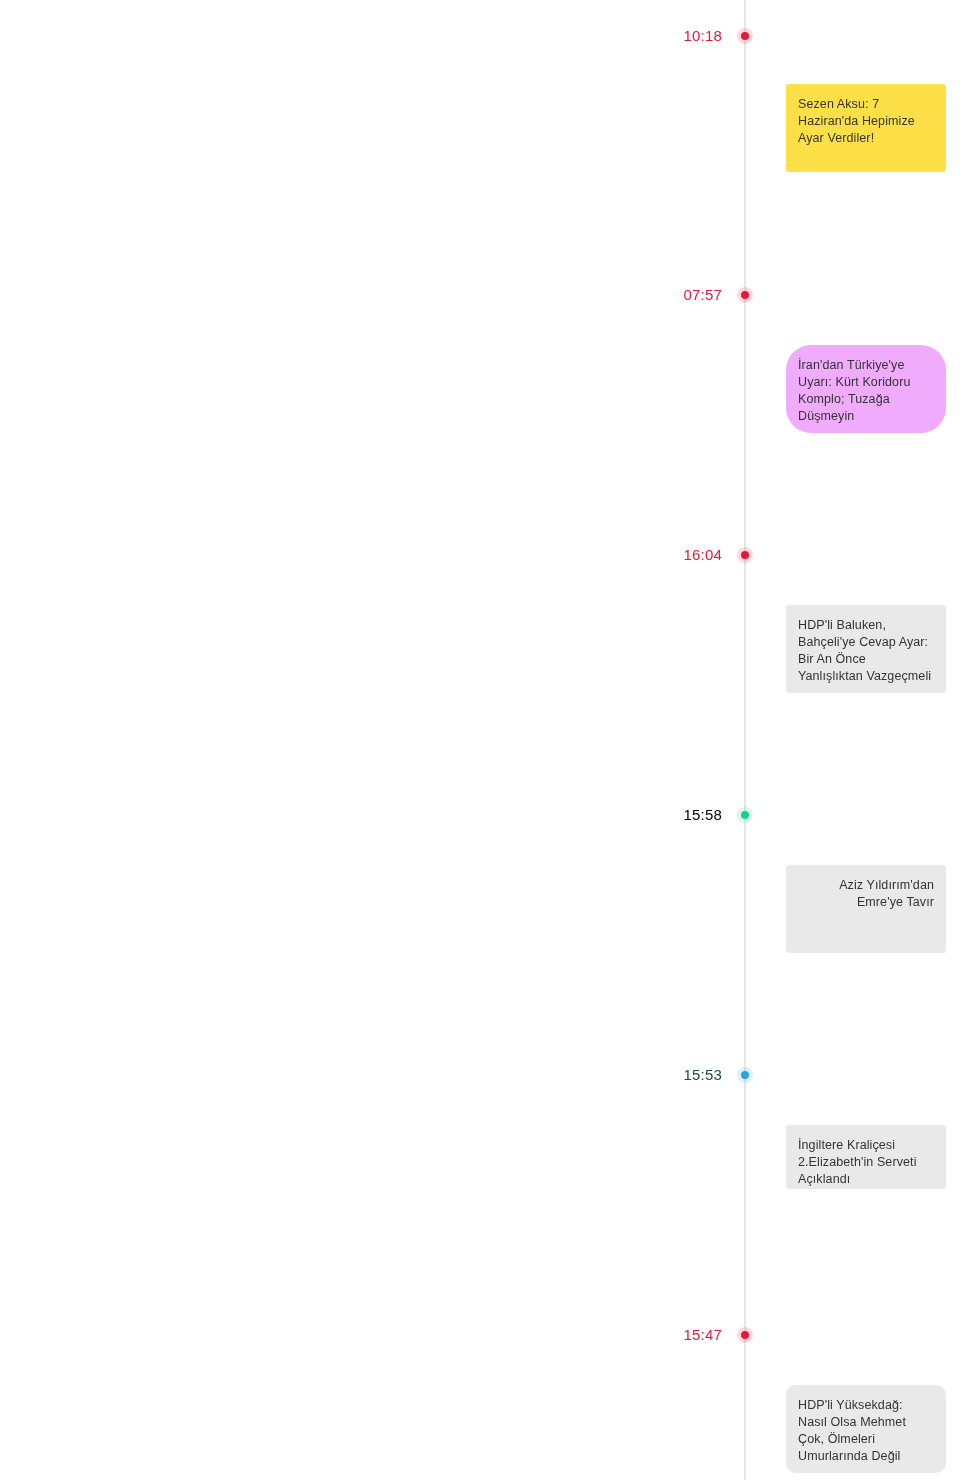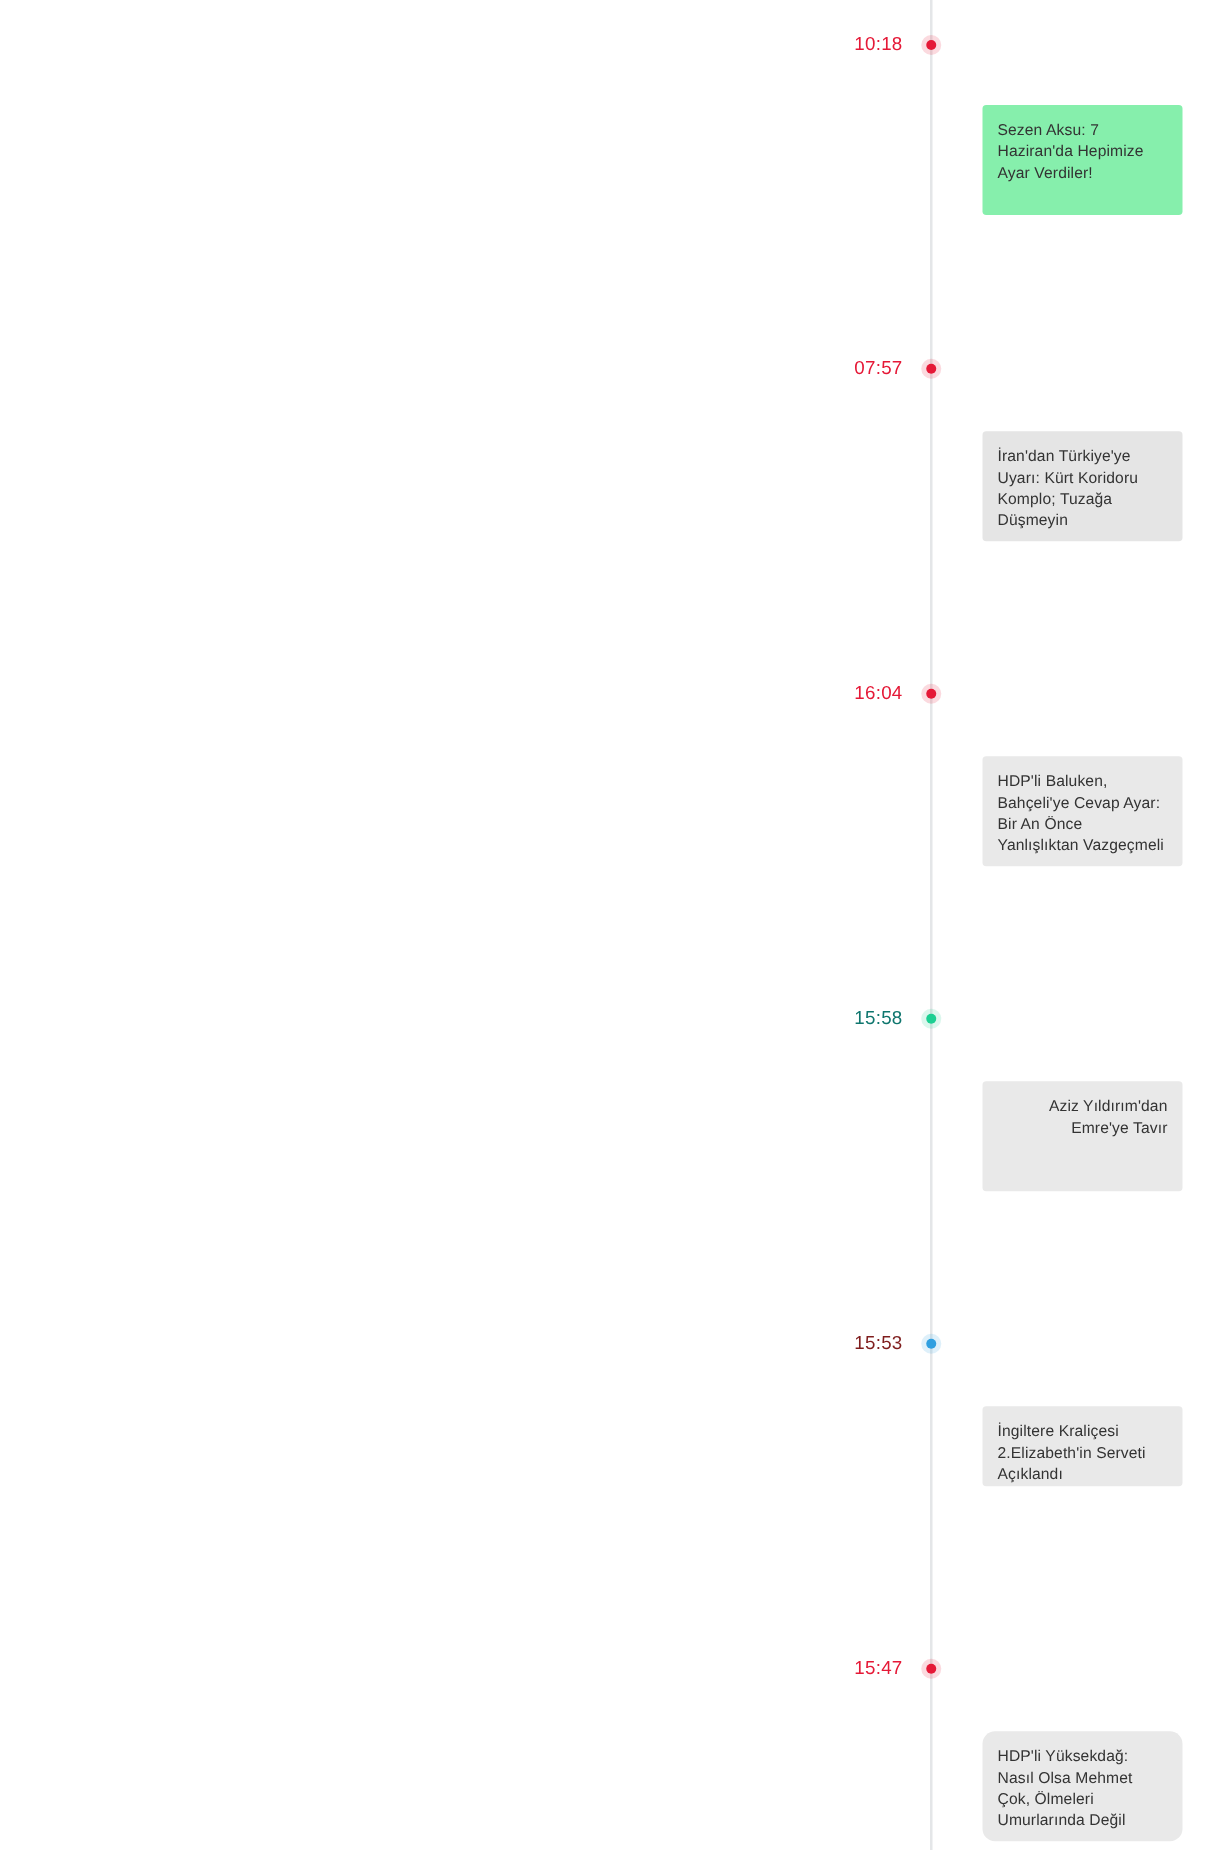--- a/index.html
+++ b/index.html
@@ -111,59 +111,59 @@
 
   <div class="timeline-axis" style="background: rgb(228, 230, 232);"></div>
 
   <div class="timeline-entry e0">
     <div class="entry-time" style="color: rgb(229, 25, 55); text-align: right;">10:18</div>
     <div class="entry-dot-wrap">
       <div class="entry-dot-halo" style="background: rgb(229, 25, 55);"></div>
       <div class="entry-dot" style="background: rgb(229, 25, 55);"></div>
     </div>
   </div>
-  <div class="entry-card c0" style="background: #86efac;">
+  <div class="entry-card c0" style="background: #fde047;">
     <p class="entry-card-title" style="color: rgb(51, 51, 51);">Sezen Aksu: 7 Haziran'da Hepimize Ayar Verdiler!</p>
   </div>
 
   <div class="timeline-entry e1">
     <div class="entry-time" style="color: rgb(229, 25, 55);">07:57</div>
     <div class="entry-dot-wrap">
       <div class="entry-dot-halo" style="background: rgb(229, 25, 55);"></div>
       <div class="entry-dot" style="background: rgb(229, 25, 55);"></div>
     </div>
   </div>
-  <div class="entry-card c1" style="background: #e5e5e5;">
+  <div class="entry-card c1" style="background: #f0abfc; border-radius: 25px;">
     <p class="entry-card-title" style="color: rgb(51, 51, 51);">İran'dan Türkiye'ye Uyarı: Kürt Koridoru Komplo; Tuzağa Düşmeyin</p>
   </div>
 
   <div class="timeline-entry e2">
     <div class="entry-time" style="color: rgb(229, 25, 55);">16:04</div>
     <div class="entry-dot-wrap">
       <div class="entry-dot-halo" style="background: rgb(229, 25, 55);"></div>
       <div class="entry-dot" style="background: rgb(229, 25, 55);"></div>
     </div>
   </div>
   <div class="entry-card c2" style="background: rgb(233, 233, 233);">
     <p class="entry-card-title" style="color: rgb(51, 51, 51);">HDP'li Baluken, Bahçeli'ye Cevap Ayar: Bir An Önce Yanlışlıktan Vazgeçmeli</p>
   </div>
 
   <div class="timeline-entry e3">
-    <div class="entry-time" style="color: #0f766e; text-align: center;">15:58</div>
+    <div class="entry-time" style="color: #000000; text-align: center;">15:58</div>
     <div class="entry-dot-wrap">
       <div class="entry-dot-halo" style="background: rgb(28, 207, 146);"></div>
       <div class="entry-dot" style="background: rgb(28, 207, 146);"></div>
     </div>
   </div>
   <div class="entry-card c3" style="background: rgb(233, 233, 233); text-align: right;">
     <p class="entry-card-title" style="color: rgb(51, 51, 51);">Aziz Yıldırım'dan Emre'ye Tavır</p>
   </div>
 
   <div class="timeline-entry e4">
-    <div class="entry-time" style="color: #7f1d1d;">15:53</div>
+    <div class="entry-time" style="color: #14532d;">15:53</div>
     <div class="entry-dot-wrap">
       <div class="entry-dot-halo" style="background: rgb(47, 159, 224);"></div>
       <div class="entry-dot" style="background: rgb(47, 159, 224);"></div>
     </div>
   </div>
   <div class="entry-card c4" style="background: rgb(233, 233, 233);">
     <p class="entry-card-title" style="color: rgb(51, 51, 51);">İngiltere Kraliçesi 2.Elizabeth'in Serveti Açıklandı</p>
   </div>
 
   <div class="timeline-entry e5">

